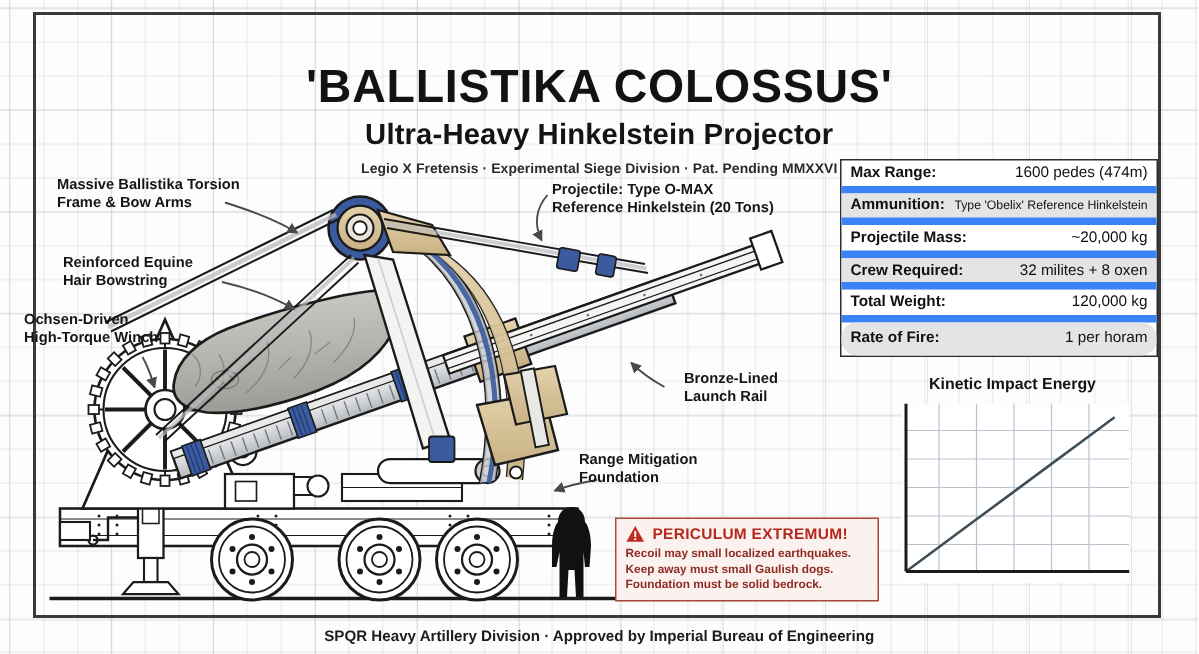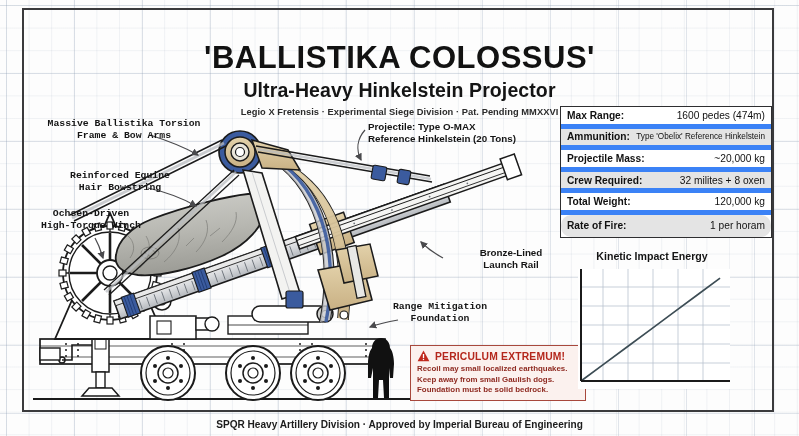--- a/index.html
+++ b/index.html
@@ -33,21 +33,21 @@
   #titleblock{position:absolute;left:0;top:18px;width:799px;text-align:center;margin-top:24px;}
   #maintitle{
     font-size:31px;font-weight:bold;letter-spacing:.5px;color:#121212;
     line-height:1.06;
   }
   #subtitle{font-size:19.5px;font-weight:bold;color:#141414;margin-top:4px;letter-spacing:.1px;}
   #credit{font-size:9.3px;font-weight:bold;color:#2b2b2b;margin-top:5px;letter-spacing:.05px;}
 
   
   .callout{position:absolute;font-size:9.8px;font-weight:bold;color:#151515;line-height:1.27;}
-  .callout.c-center{text-align:center;font-family:Liberation Mono, monospace;}
+  .callout.c-center{}
   .callout.c-left{text-align:left;}
 
   
   #spectable{
     position:absolute;left:560px;top:106px;width:212px;
     border:1.6px solid #2e2e30;box-sizing:border-box;background:#fff;
   }
   #spectable .srow{
     display:flex;align-items:center;justify-content:space-between;
     height:21.6px;padding:0 6px;box-sizing:border-box;
@@ -64,21 +64,21 @@
     position:absolute;left:410px;top:345px;width:176px;height:56px;
     background:#fbf1ee;border:1.4px solid #a8483c;box-sizing:border-box;
     padding:4px 6px 3px 6px;
   }
   #warnhead{display:flex;align-items:center;gap:5px;}
   #warntitle{font-size:10.3px;font-weight:bold;color:#b4271c;letter-spacing:.2px;}
   .warnline{font-size:7.9px;font-weight:bold;color:#8f2b22;line-height:1.33;}
   #warnlines{margin-top:2px;}
 
   
-  #chartwrap{position:absolute;left:566px;top:250px;width:172px;height:150px;}
+  #chartwrap{position:absolute;left:589px;top:250px;width:172px;height:150px;}
   #charttitle{
     font-size:10.6px;font-weight:bold;color:#141414;text-align:center;
     width:100%;
   }
   #chartbox{position:absolute;left:12px;top:19px;width:152px;height:120px;}
 
   
   #footer{
     position:absolute;left:0;top:419px;width:799px;text-align:center;
     font-size:10.1px;font-weight:bold;color:#1c1c1c;
@@ -495,21 +495,21 @@
     <div>Hair Bowstring</div>
   </div>
   <div class="callout c-center" style="left:16px;top:208px;width:150px;">
     <div>Ochsen-Driven</div>
     <div>High-Torque Winch</div>
   </div>
   <div class="callout c-left" style="left:368px;top:121px;width:190px;">
     <div>Projectile: Type O-MAX</div>
     <div>Reference Hinkelstein (20 Tons)</div>
   </div>
-  <div class="callout c-left" style="left:456px;top:247px;width:110px;text-align:center;">
+  <div class="callout c-left" style="left:456px;top:247px;width:110px;">
     <div>Bronze-Lined</div>
     <div>Launch Rail</div>
   </div>
   <div class="callout c-center" style="left:386px;top:301px;width:108px;">
     <div>Range Mitigation</div>
     <div>Foundation</div>
   </div>
 
   <div id="spectable">
     <div class="srow">
@@ -542,21 +542,21 @@
     <div id="warnhead">
       <svg width="13" height="12" viewBox="0 0 13 12">
         <path d="M6.5 0.6 L12.4 11.2 L0.6 11.2 Z" fill="#c0291d"></path>
         <rect x="5.85" y="4" width="1.3" height="4" fill="#fff"></rect>
         <rect x="5.85" y="8.8" width="1.3" height="1.3" fill="#fff"></rect>
       </svg>
       <span id="warntitle">PERICULUM EXTREMUM!</span>
     </div>
     <div id="warnlines">
       <div class="warnline">Recoil may small localized earthquakes.</div>
-      <div class="warnline">Keep away from small Gaulish dogs.</div>
+      <div class="warnline">Keep away must small Gaulish dogs.</div>
       <div class="warnline">Foundation must be solid bedrock.</div>
     </div>
   </div>
 
   <div id="chartwrap">
     <div id="charttitle">Kinetic Impact Energy</div>
     <svg id="chartbox" viewBox="0 0 152 120">
       <rect x="0" y="0" width="152" height="120" fill="#ffffff"></rect>
       <g stroke="#b9c3cf" stroke-width="0.8">
         <line x1="25" y1="0" x2="25" y2="112"></line>

